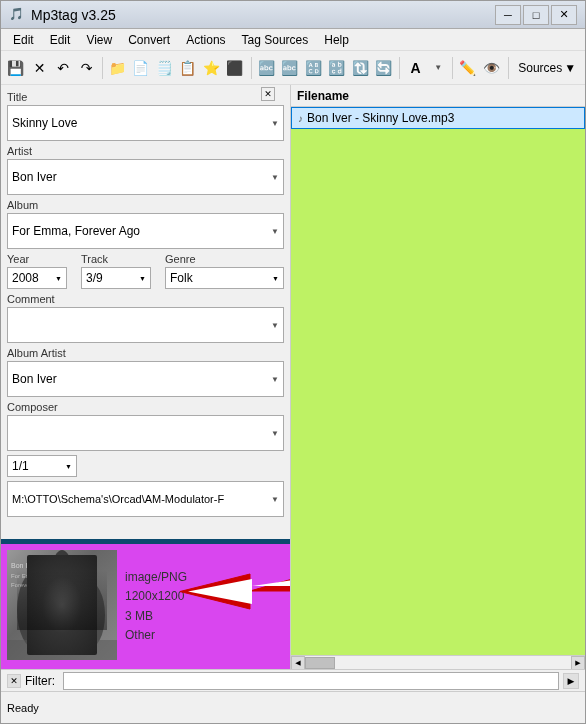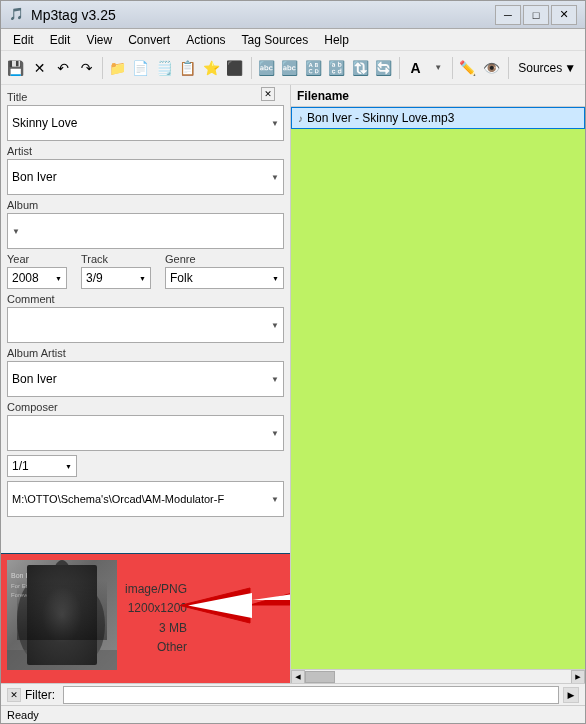--- a/index.html
+++ b/index.html
@@ -185,24 +185,23 @@
       justify-content: space-between;
       padding: 0 4px;
       font-size: 12px;
       cursor: pointer;
     }
 
     .artwork-area {
       display: flex;
       padding: 6px;
       gap: 8px;
-      border-top: 1px solid #0c4a6e;
-      background: #ef4444;
+      border-top: 5px solid #0c4a6e;
+      background: #d946ef;
       min-height: 130px;
-      text-align: right;
     }
     .artwork-info {
       display: flex;
       flex-direction: column;
       justify-content: center;
       font-size: 12px;
       line-height: 1.6;
       color: #333;
     }
 
@@ -310,21 +309,21 @@
       background: #e0e0e0;
       border: 1px solid #ccc;
       display: flex;
       align-items: center;
       justify-content: center;
       font-size: 9px;
       cursor: pointer;
     }
 
     .ready-bar {
-      height: 18px;
+      height: 32px;
       background: #f0f0f0;
       border-top: 1px solid #ccc;
       display: flex;
       align-items: center;
       padding: 0 6px;
       font-size: 11px;
     }
 
     
     .artwork-canvas {
@@ -459,20 +458,21 @@
           <div class="field-label">Artist</div>
           <div class="field-input">
             <input type="text" value="Bon Iver" style="width: calc(100% - 14px);">
             <span class="dropdown-arrow">▼</span>
           </div>
         </div>
 
         <div class="field-group">
           <div class="field-label">Album</div>
           <div class="field-input">
+            <input type="text" value="For Emma, Forever Ago" style="width: calc(100% - 14px);">
             <span class="dropdown-arrow">▼</span>
           </div>
         </div>
 
         <div class="row-fields">
           <div class="row-field year">
             <div class="field-label">Year</div>
             <div class="small-dropdown">
               <span>2008</span>
               <span style="font-size:7px">▼</span>

